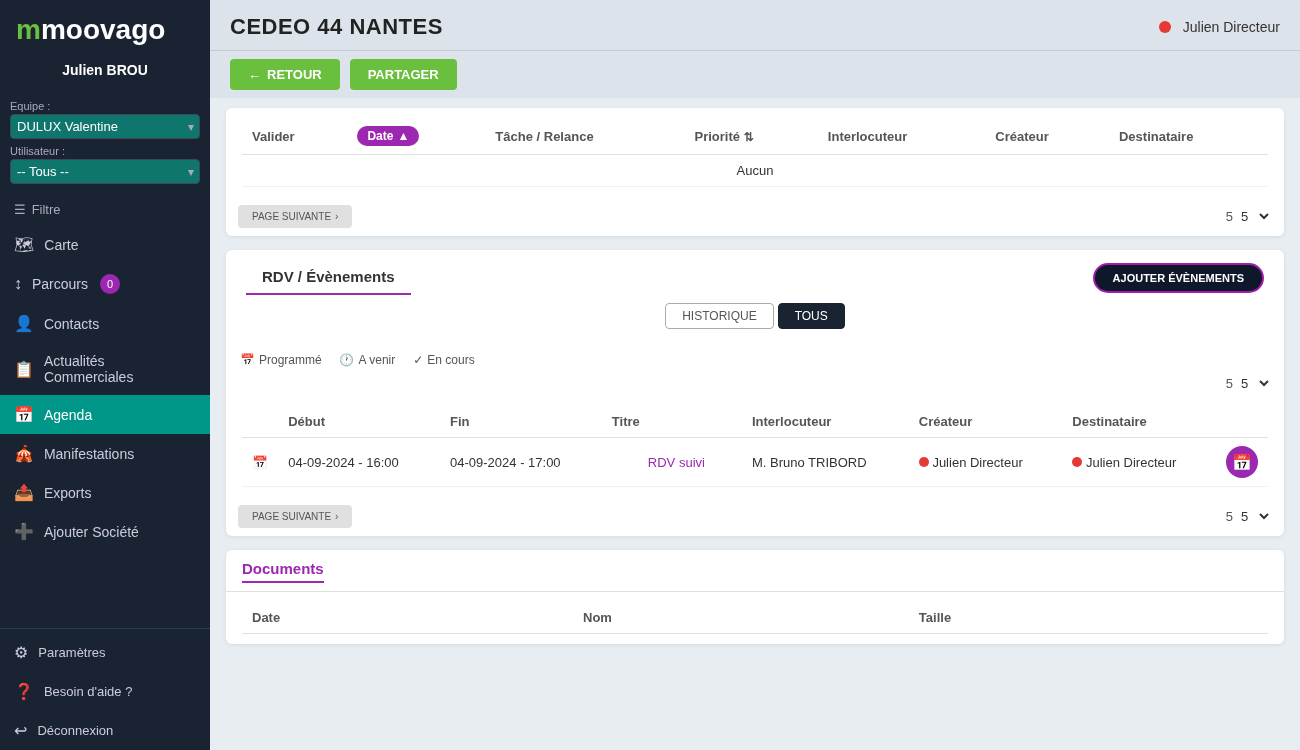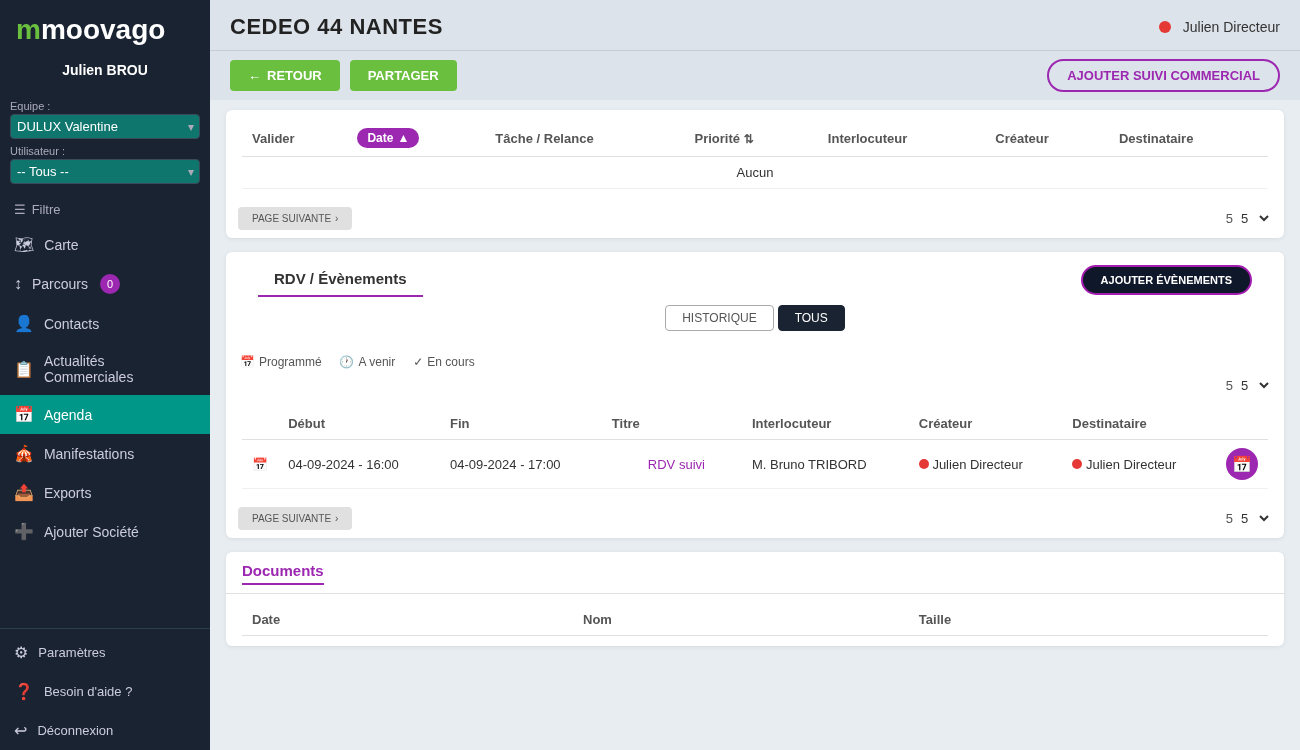--- a/index.html
+++ b/index.html
@@ -265,21 +265,21 @@
       color: #333;
       background: transparent;
       cursor: pointer;
     }
 
     
     .section-header {
       display: flex;
       align-items: center;
       justify-content: space-between;
-      padding: 10px 32px 0;
+      padding: 10px 20px 0;
     }
     .tab-label {
       font-size: 15px;
       font-weight: bold;
       color: #333;
       padding: 8px 16px;
       border-bottom: 2px solid #9c27b0;
       display: inline-block;
       cursor: pointer;
     }
@@ -458,23 +458,20 @@
   <div id="toolbar">
     <div class="toolbar-left">
       <button class="btn-green">
         <span>←</span>
         <span>RETOUR</span>
       </button>
       <button class="btn-green">
         <span>PARTAGER</span>
       </button>
     </div>
-    <button class="btn-purple-outline">
-      <span>AJOUTER SUIVI COMMERCIAL</span>
-    </button>
   </div>
 
   <div id="content">
 
     <div class="card">
       <div class="card-inner">
         <table class="data-table">
           <thead>
             <tr>
               <th>

